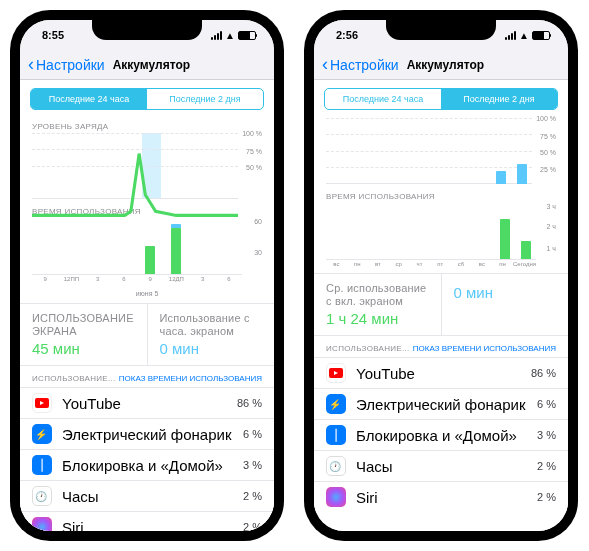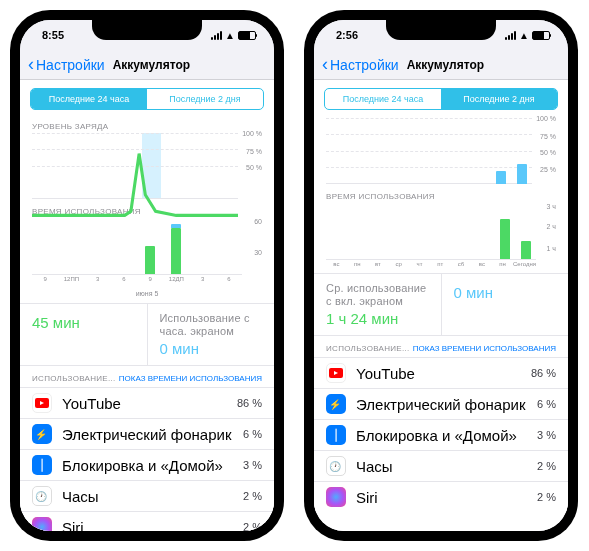--- a/index.html
+++ b/index.html
@@ -263,20 +263,21 @@
           <div class="x-tick">6</div>
           <div class="x-tick">9</div>
           <div class="x-tick">12ДП</div>
           <div class="x-tick">3</div>
           <div class="x-tick">6</div>
         </div>
       </div>
       <div class="date-label">июня 5</div>
       <div class="usage-row">
         <div class="usage-cell">
+          <div class="usage-cap">ИСПОЛЬЗОВАНИЕ ЭКРАНА</div>
           <div class="usage-val green">45 мин</div>
         </div>
         <div class="usage-cell">
           <div class="usage-cap">Использование с часа. экраном</div>
           <div class="usage-val blue">0 мин</div>
         </div>
       </div>
       <div class="list-header">
         <span class="l">ИСПОЛЬЗОВАНИЕ...</span>
         <span class="r">ПОКАЗ ВРЕМЕНИ ИСПОЛЬЗОВАНИЯ</span>

